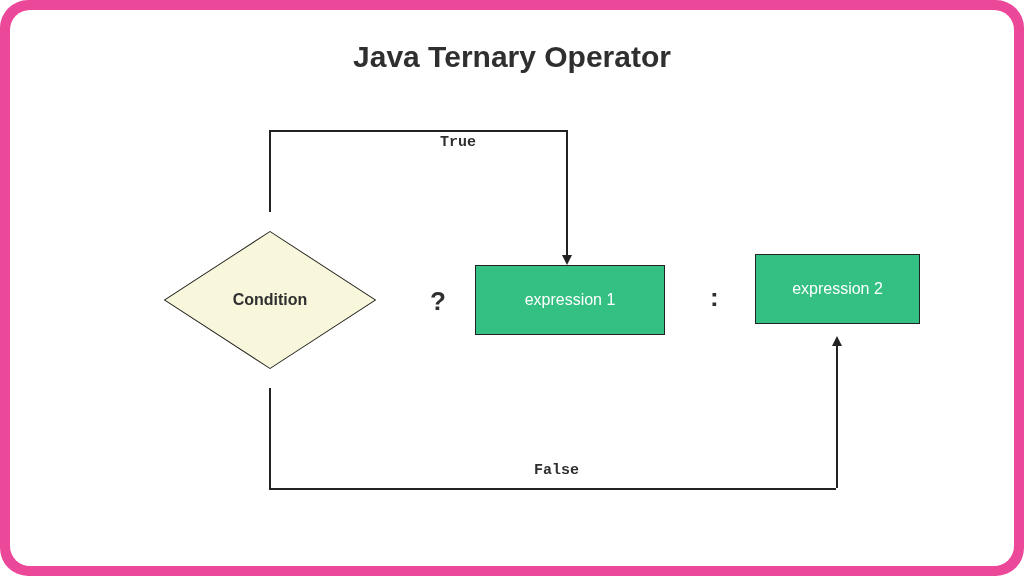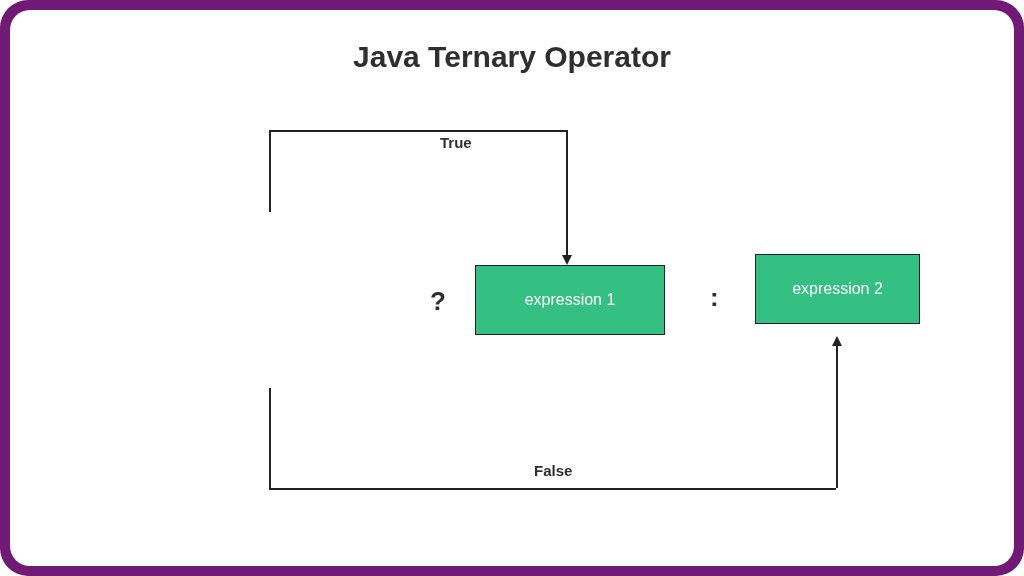--- a/index.html
+++ b/index.html
@@ -5,21 +5,21 @@
   * { margin: 0; padding: 0; box-sizing: border-box; }
   body {
     width: 1024px;
     height: 576px;
     font-family: 'Segoe UI', Arial, sans-serif;
     background: #fff;
   }
   .frame {
     width: 1024px;
     height: 576px;
-    background: #701a75;
+    background: #ec4899;
     border-radius: 28px;
     position: relative;
   }
   .page {
     position: absolute;
     top: 10px;
     left: 10px;
     right: 10px;
     bottom: 10px;
     background: #fff;
@@ -82,20 +82,21 @@
     font-weight: 700;
     color: #2f2f2f;
   }
   .q { top: 276px; left: 420px; }
   .c { top: 272px; left: 700px; }
   .label {
     position: absolute;
     font-size: 15px;
     font-weight: 600;
     color: #2f2f2f;
+    font-family: Liberation Mono, monospace;
   }
   .true-label { top: 124px; left: 430px; }
   .false-label { top: 452px; left: 524px; }
   
   .line { position: absolute; background: #222; }
   
   .t-up { left: 259px; top: 120px; width: 1.5px; height: 82px; }
   .t-across { left: 259px; top: 120px; width: 297px; height: 1.5px; }
   .t-down { left: 556px; top: 120px; width: 1.5px; height: 126px; }
   
@@ -115,20 +116,24 @@
   .a2 { left: 821.5px; top: 326px; }
 </style>
 </head>
 <body>
 
 <div class="frame">
   <div class="page">
 
     <div class="title">Java Ternary Operator</div>
 
+    <div class="diamond-wrap">
+      <div class="diamond"></div>
+      <div class="diamond-label">Condition</div>
+    </div>
 
     <div class="sym q">?</div>
 
     <div class="expr-box expr1">
       <span>expression 1</span>
     </div>
 
     <div class="sym c">:</div>
 
     <div class="expr-box expr2">

